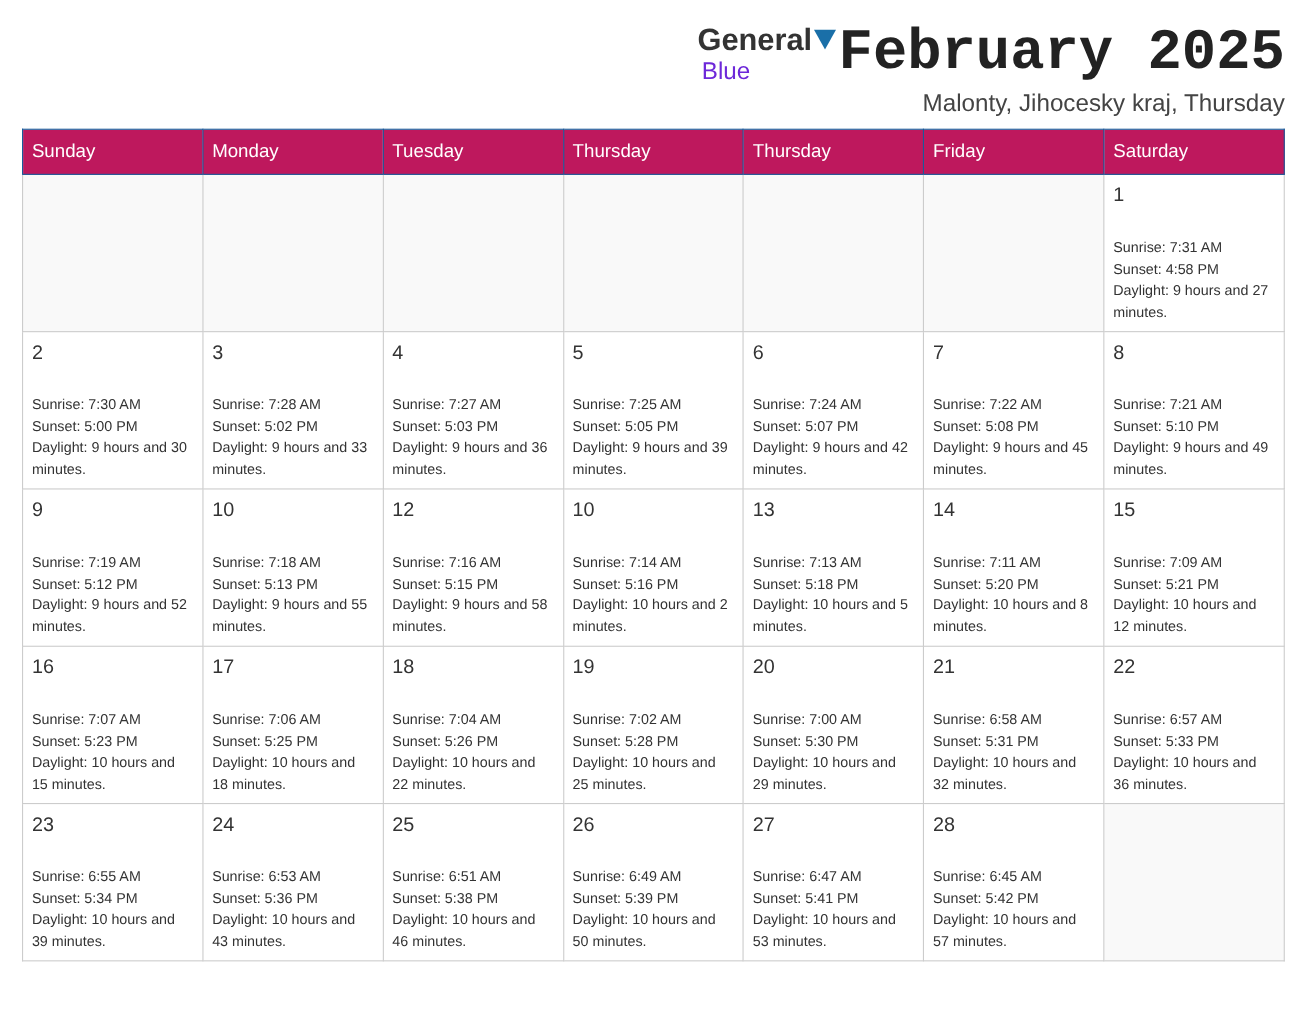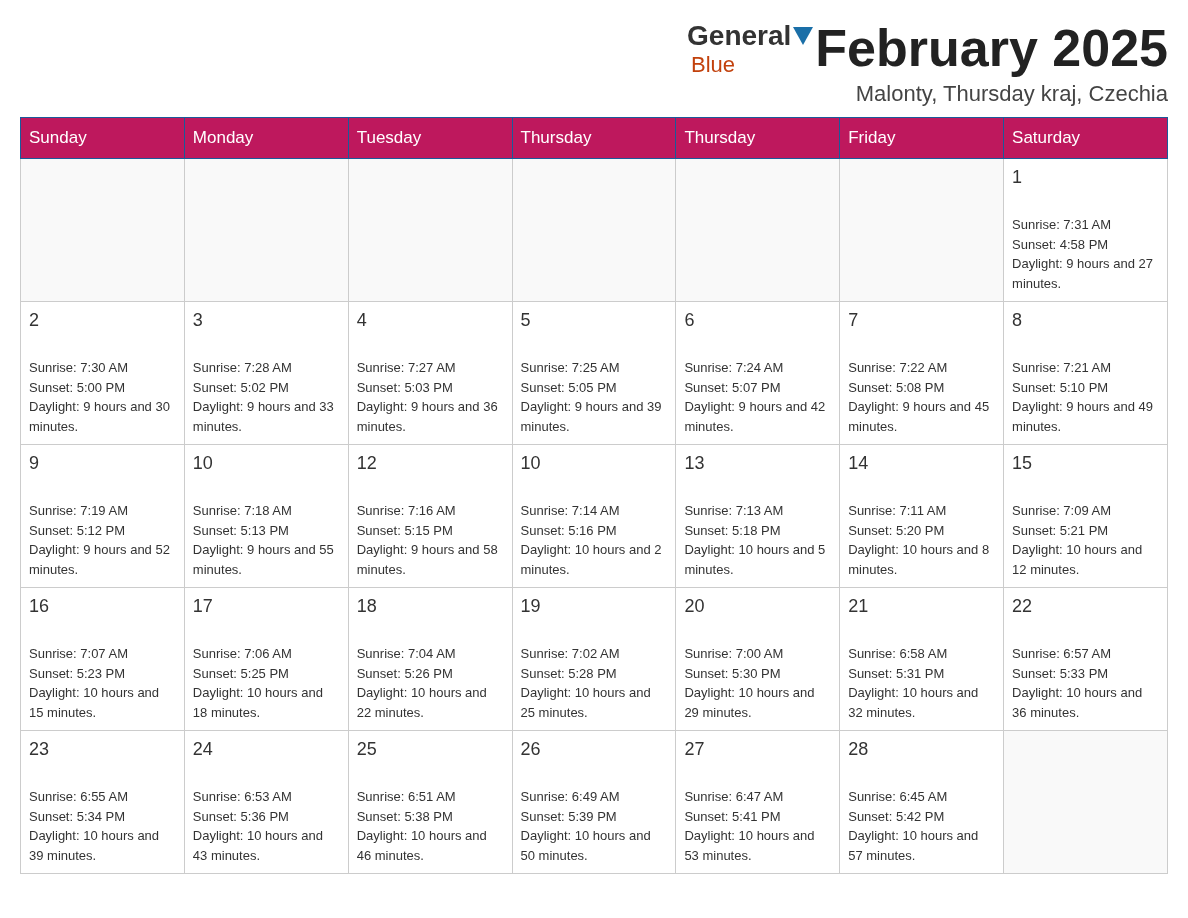--- a/index.html
+++ b/index.html
@@ -33,32 +33,33 @@
       display: inline-block;
       width: 0;
       height: 0;
       border-left: 10px solid transparent;
       border-right: 10px solid transparent;
       border-top: 18px solid #1a6fa8;
       margin: 0 2px;
       vertical-align: middle;
     }
     .logo-blue {
-      color: #c2410c;
+      color: #6d28d9;
       font-size: 22px;
       margin-left: 4px;
     }
     .title-section {
       text-align: right;
     }
     .main-title {
       font-size: 52px;
       font-weight: bold;
       color: #222;
       line-height: 1.1;
+      font-family: Liberation Mono, monospace;
     }
     .subtitle {
       font-size: 22px;
       color: #444;
       margin-top: 4px;
     }
     .calendar {
       width: 100%;
       border-collapse: collapse;
       border: 1px solid #ccc;
@@ -108,21 +109,21 @@
     <div class="logo-text">
       <span class="logo-general">General</span>
       <span class="logo-triangle"></span>
     </div>
     <div>
       <span class="logo-blue">Blue</span>
     </div>
   </div>
   <div class="title-section">
     <div class="main-title">February 2025</div>
-    <div class="subtitle">Malonty, Thursday kraj, Czechia</div>
+    <div class="subtitle">Malonty, Jihocesky kraj, Thursday</div>
   </div>
 </div>
 
 <table class="calendar">
   <thead>
     <tr>
       <th>Sunday</th>
       <th>Monday</th>
       <th>Tuesday</th>
       <th>Thursday</th>

